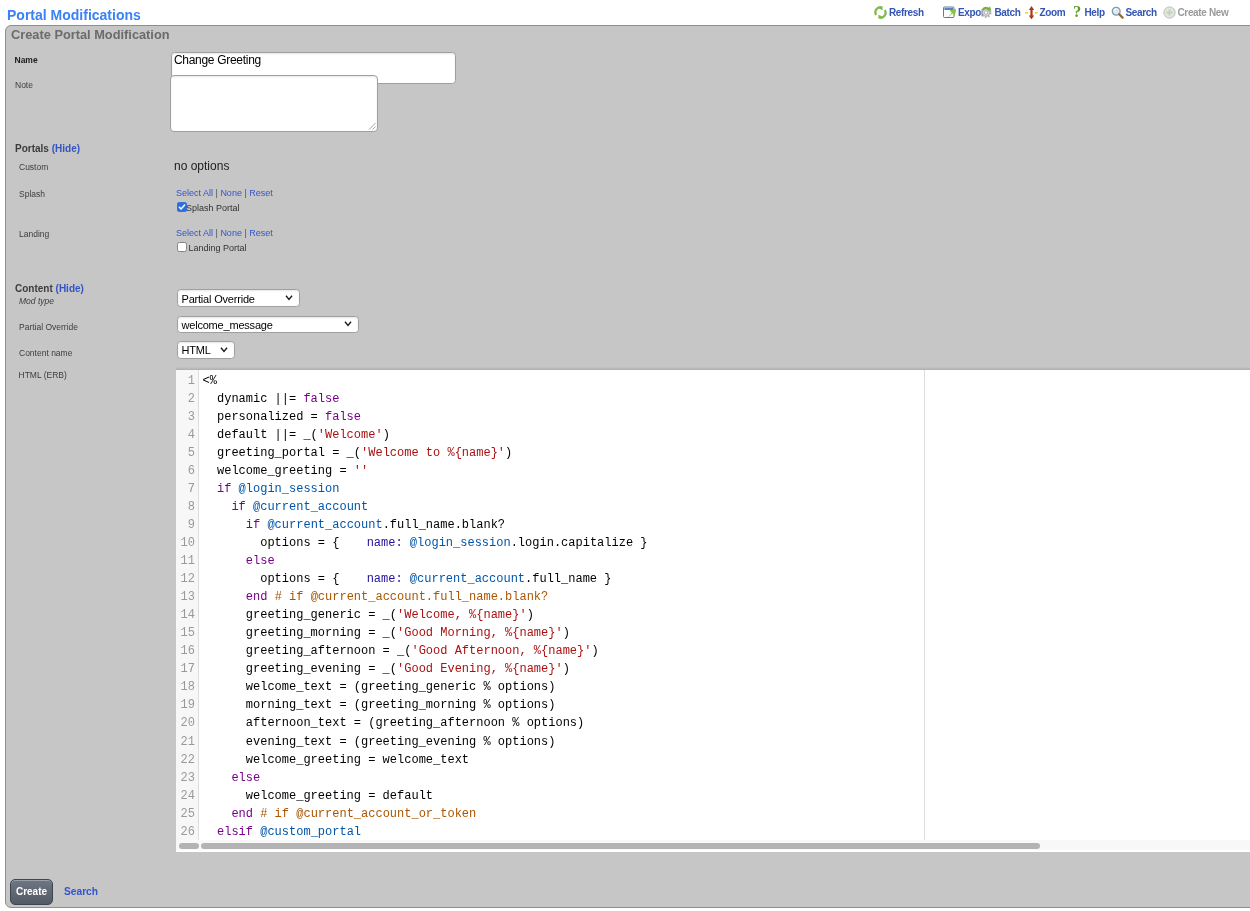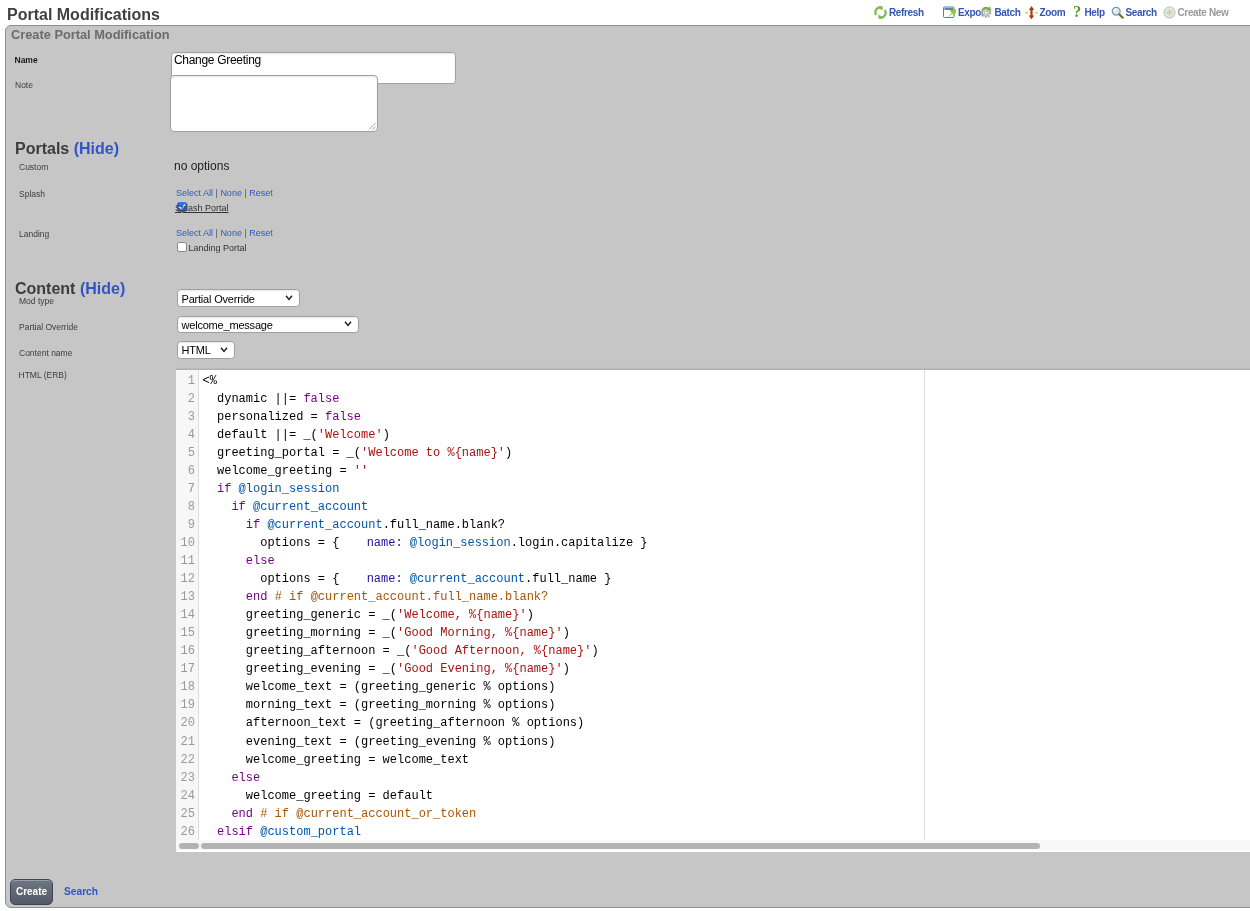--- a/index.html
+++ b/index.html
@@ -1,31 +1,31 @@
 <!DOCTYPE html>
 <html><head>
 <meta charset="utf-8">
 <style>
 * { margin:0; padding:0; box-sizing:border-box; }
 html,body { width:1250px; height:911px; background:#fff; font-family:"Liberation Sans", sans-serif; overflow:hidden; position:relative; }
 .abs { position:absolute; }
 
 
-#pagetitle { left:7px; top:8px; font-size:16px; line-height:14px; font-weight:bold; color:#404040; }
+#pagetitle { left:7px; top:8px; font-size:14px; line-height:14px; font-weight:bold; color:#3b82f6; }
 .tbi { position:absolute; top:5px; display:flex; align-items:center; height:14px; font-size:10px; letter-spacing:-0.35px; font-weight:bold; color:#3355b5; white-space:nowrap; }
 .tbi svg { display:block; margin-right:2px; }
 .tbi.dis { color:#9a9a9a; }
 
 
 #panel { left:5px; top:25px; width:1247px; height:883px; background:#c6c6c6; border:1px solid #8e8e8e; border-radius:6px 0 0 6px; }
 #phead { left:11px; top:28px; font-size:12.8px; line-height:13px; font-weight:bold; color:#6b6b6b; }
 
 .flabel { font-size:8.5px; line-height:9px; color:#3d3d3d; }
 .flabel.req { font-weight:bold; color:#1c1c1c; }
-.sechead { font-size:16px; line-height:13px; font-weight:bold; color:#3c3c3c; }
+.sechead { font-size:10px; line-height:13px; font-weight:bold; color:#3c3c3c; }
 .sechead a { color:#3354c5; text-decoration:none; }
 
 .ctl { background:#fff; border:1px solid #a0a0a0; border-radius:3.5px; box-shadow: inset 0 1px 2px rgba(0,0,0,0.10); }
 .seltxt { position:absolute; left:4px; top:2.6px; font-size:11px; letter-spacing:-0.2px; color:#000; white-space:nowrap; }
 .chev { position:absolute; top:50%; margin-top:-2.8px; width:8px; height:6px; }
 
 .blink { color:#3355cc; text-decoration:none; font-size:9px; line-height:9px; }
 .lsep { color:#555; font-size:9px; line-height:9px; }
 .cblabel { font-size:9px; line-height:10px; color:#333; }
 
@@ -116,32 +116,32 @@
 
 <div class="abs flabel" style="left:19px; top:163px;">Custom</div>
 <div class="abs" style="left:174px; top:160px; font-size:12px; line-height:12.5px; color:#1d1d1d;">no options</div>
 
 <div class="abs flabel" style="left:19px; top:189.5px;">Splash</div>
 <div class="abs" style="left:176px; top:189px; font-size:9px; line-height:9px;"><a class="blink">Select All</a><span class="lsep"> | </span><a class="blink">None</a><span class="lsep"> | </span><a class="blink">Reset</a></div>
 <svg class="abs" style="left:177px; top:201.5px;" width="10" height="10" viewBox="0 0 10 10">
     <rect x="0.4" y="0.4" width="9.2" height="9.2" rx="2" fill="#2d6fe1" stroke="#2d6fe1"></rect>
     <path d="M2.4 5.2 L4.1 6.9 L7.6 3.1" stroke="#fff" stroke-width="1.5" fill="none" stroke-linecap="round" stroke-linejoin="round"></path>
   </svg>
-<div class="abs cblabel" style="left:175px; top:202.5px;text-decoration:underline;">Splash Portal</div>
+<div class="abs cblabel" style="left:186px; top:202.5px;">Splash Portal</div>
 
 <div class="abs flabel" style="left:19px; top:229.5px;">Landing</div>
 <div class="abs" style="left:176px; top:229px; font-size:9px; line-height:9px;"><a class="blink">Select All</a><span class="lsep"> | </span><a class="blink">None</a><span class="lsep"> | </span><a class="blink">Reset</a></div>
 <svg class="abs" style="left:177px; top:241.5px;" width="10" height="10" viewBox="0 0 10 10">
     <rect x="0.5" y="0.5" width="9" height="9" rx="1.8" fill="#fff" stroke="#858585"></rect>
   </svg>
 <div class="abs cblabel" style="left:188.5px; top:242.5px;">Landing Portal</div>
 
 <div class="abs sechead" style="left:15px; top:282px;">Content <a>(Hide)</a></div>
 
-<div class="abs flabel" style="left:19px; top:296.5px;">Mod type</div>
+<div class="abs flabel" style="left:19px; top:296.5px;font-style:italic;">Mod type</div>
 <div class="abs ctl" style="left:176.5px; top:289px; width:123px; height:18px;">
     <span class="seltxt">Partial Override</span>
     <svg class="chev" style="right:6px;" viewBox="0 0 8 6">
       <path d="M1 0.8 L4 4.4 L7 0.8" stroke="#1a1a1a" stroke-width="1.4" fill="none"></path>
     </svg>
   </div>
 
 <div class="abs flabel" style="left:19px; top:323px;">Partial Override</div>
 <div class="abs ctl" style="left:176.5px; top:315.5px; width:182px; height:17.5px;">
     <span class="seltxt">welcome_message</span>

